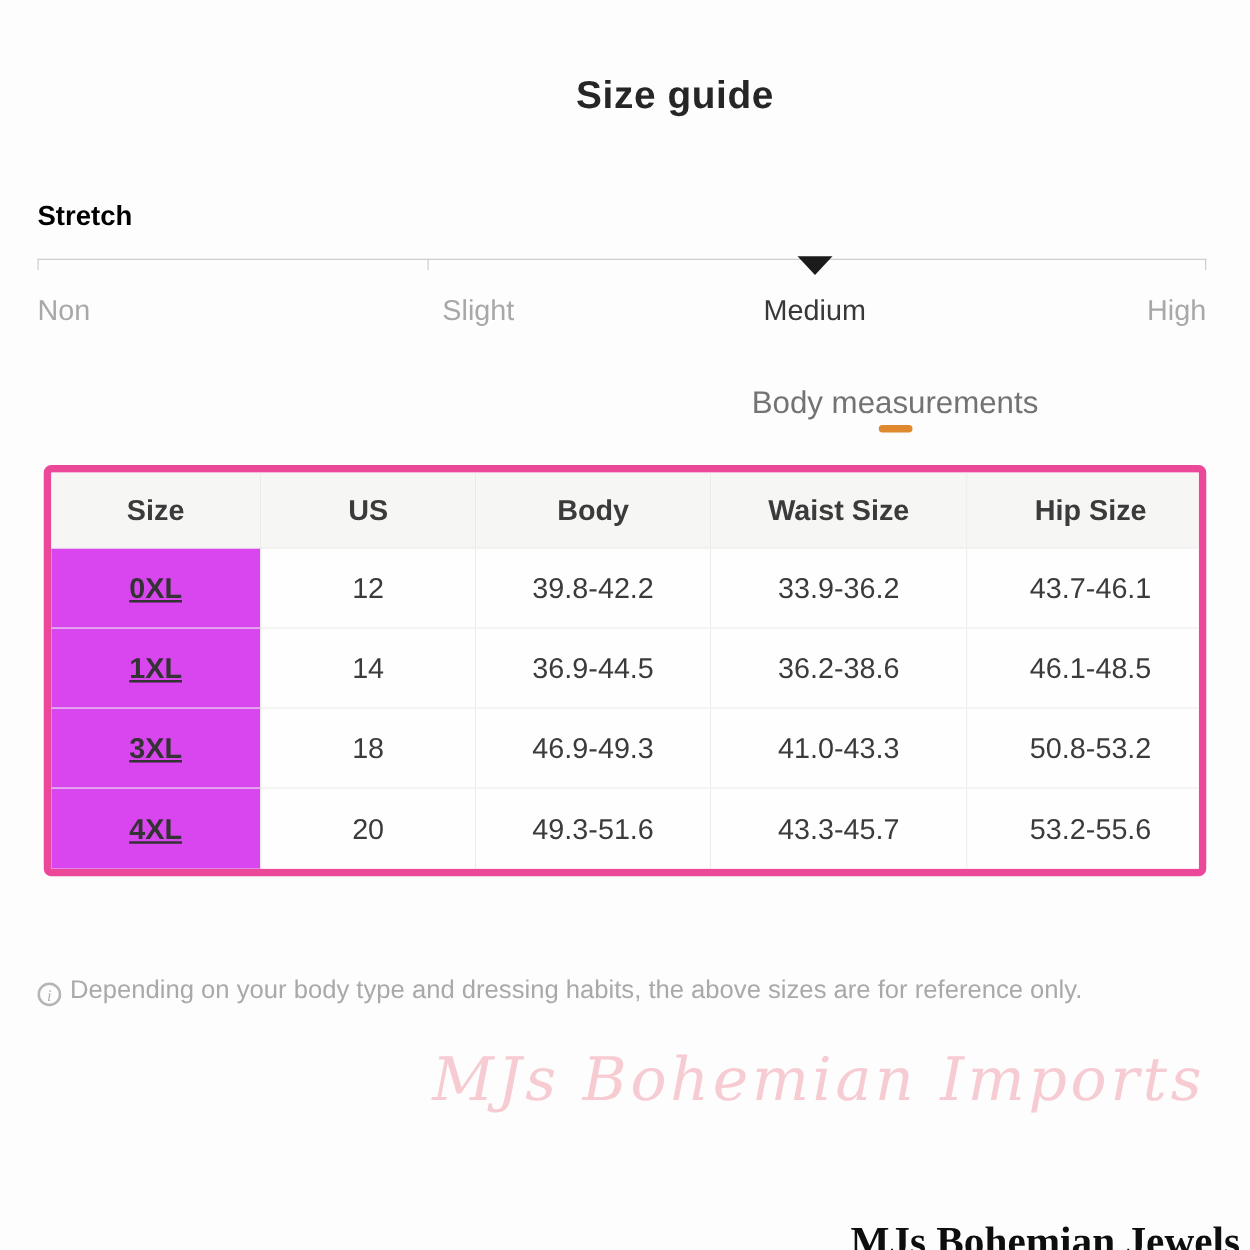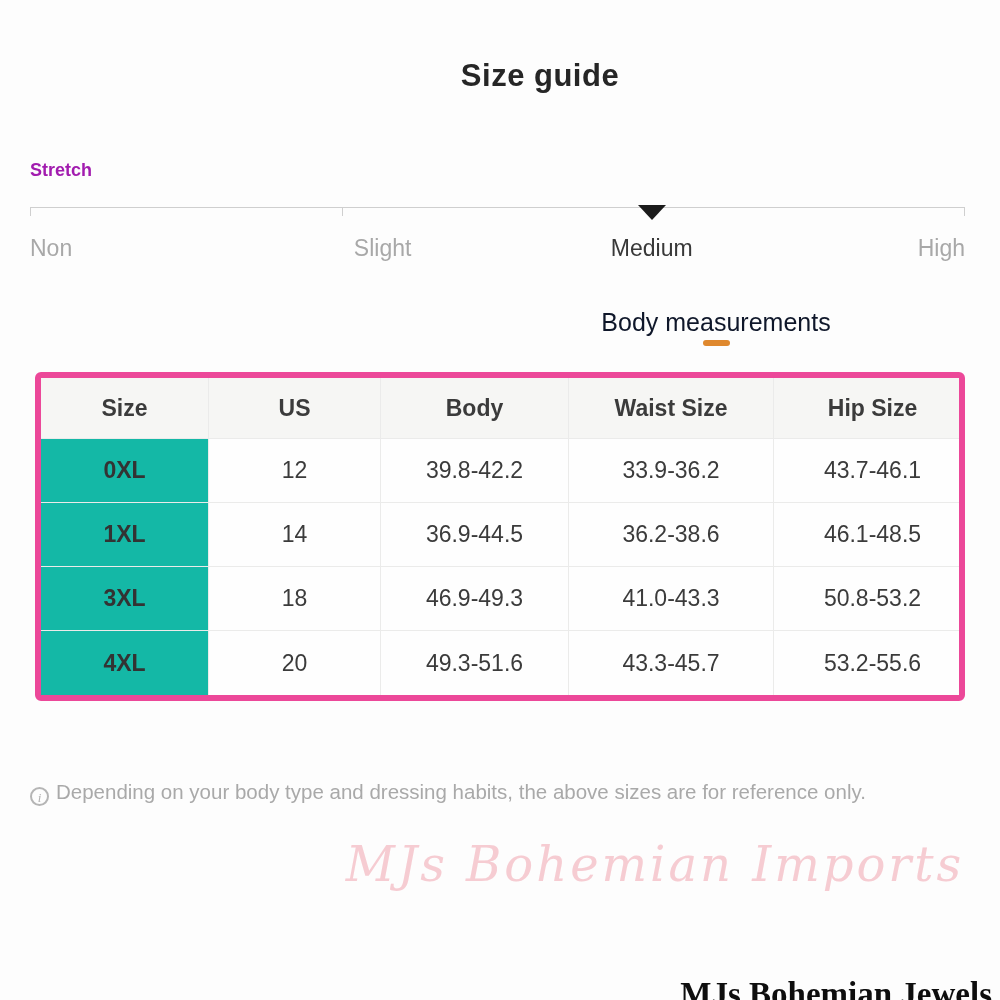--- a/index.html
+++ b/index.html
@@ -12,21 +12,21 @@
     overflow:hidden;
   }
   .page-title {
     position:absolute; top:58px; left:0; width:1000px;
     text-align:center; font-size:31px; font-weight:700; color:#262626;
     letter-spacing:0.5px;
     margin-left:40px;
   }
   .stretch-label {
     position:absolute; top:160px; left:30px;
-    font-size:18px; font-weight:600; color:#a21caf;
+    font-size:22px; font-weight:600; color:#000000;
   }
   .slider { position:absolute; left:30px; top:205px; width:935px; height:70px; }
   .track-line { position:absolute; top:2px; left:0; width:100%; height:1px; background:#cfcfcf; }
   .tick { position:absolute; top:2px; width:1px; height:9px; background:#cfcfcf; }
   .tick.t0 { left:0; }
   .tick.t1 { left:33.33%; }
   .tick.t2 { left:66.5%; }
   .tick.t3 { right:0; }
   .slider-marker {
     position:absolute; top:0; left:66.5%; margin-left:-14px;
@@ -36,40 +36,40 @@
     border-top:15px solid #1b1b1b;
   }
   .slider-labels { position:absolute; top:30px; left:0; width:100%; height:30px; font-size:23px; color:#a8a8a8; }
   .opt { position:absolute; white-space:nowrap; }
   .opt.o0 { left:0; }
   .opt.o1 { left:33.33%; transform:translateX(-50%);margin-left:41px; }
   .opt.o2 { left:66.5%; transform:translateX(-50%); color:#383838; }
   .opt.o3 { right:0; }
   .tab {
     position:absolute; top:308px; left:716px; transform:translateX(-50%);
-    font-size:25px; font-weight:500; color:#0f172a; white-space:nowrap; cursor:pointer;
+    font-size:25px; font-weight:500; color:#737373; white-space:nowrap; cursor:pointer;
   }
   .tab-underline {
     position:absolute; top:340px; left:703px;
     width:27px; height:6px; border-radius:3px; background:#df882e;
   }
   .table-wrap {
     position:absolute; left:35px; top:372px; width:930px;
     border:6px solid #ec4899; border-radius:6px; overflow:hidden;
     background:#fff;
   }
   table { width:100%; border-collapse:separate; border-spacing:0; table-layout:fixed; }
   th, td {
     text-align:center; vertical-align:middle;
     font-size:23px; color:#3b3b3b;
     border-bottom:1px solid #ebebea; border-right:1px solid #ebebea;
   }
   th { height:61px; font-weight:600; background:#f6f6f4; }
   td { height:64px; font-weight:400; background:#fefefe; }
-  td.size-col { background:#14b8a6; font-weight:700; color:#333; }
+  td.size-col { background:#d946ef; font-weight:700; color:#333;text-decoration:underline; }
   th:last-child, td:last-child { border-right:none; }
   tr:last-child td { border-bottom:none; }
   .note {
     position:absolute; left:30px; top:780px; width:940px;
     font-size:20.5px; color:#a9a9a9;
   }
   .info-icon {
     display:inline-block; width:19px; height:19px; line-height:17px;
     border:2px solid #b5b5b5; border-radius:50%;
     font-size:13px; text-align:center; color:#b0b0b0;

